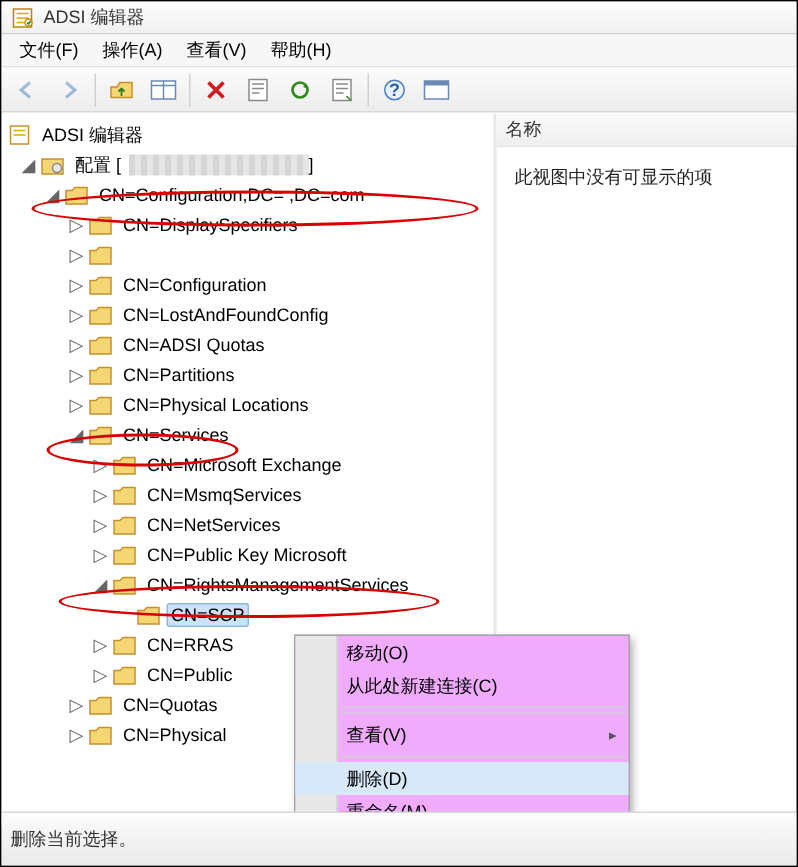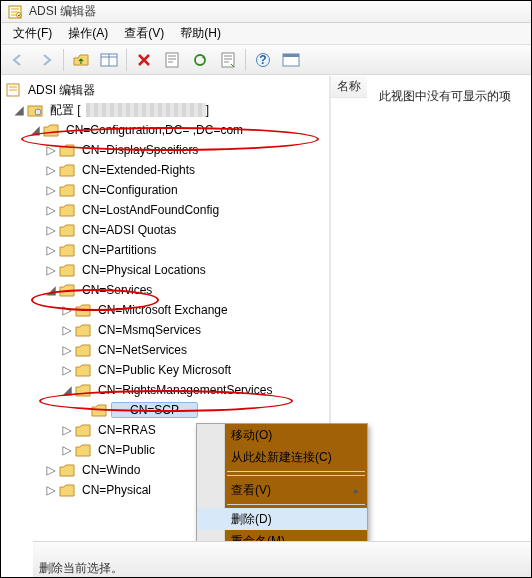--- a/index.html
+++ b/index.html
@@ -13,41 +13,41 @@
   .menubar { height: 22px; display:flex; padding: 0 4px; background:#f7f7f7; border-bottom:1px solid #e0e0e0; }
   .menubar .menu-item { padding: 2px 8px; cursor:default; }
 
   .toolbar { height: 30px; display:flex; align-items:center; gap: 2px; padding: 2px 4px; background:linear-gradient(#fcfcfc,#ececec); border-bottom:1px solid #d8d8d8; }
   .tbtn { width: 26px; height: 24px; display:flex; align-items:center; justify-content:center; border:1px solid transparent; border-radius:2px; cursor:default; }
   .tbtn.disabled { opacity: .45; }
   .tdiv { width:1px; height:22px; background:#d0d0d0; margin:0 2px; }
 
   .content { display:flex; position:absolute; top: 75px; left:0; right:0; bottom: 26px; }
   .tree-pane { width: 330px; background:#fff; border-right:2px solid #e8e8e8; overflow:auto; padding-top:4px; }
-  .right-pane { flex:1; display:flex; flex-direction:row; }
+  .right-pane { flex:1; display:flex; flex-direction:column; }
   .column-header { display:flex; align-items:center; padding: 3px 6px; border-bottom:1px solid #e6e6e6; background:linear-gradient(#fafafa,#efefef); color:#333; height:22px; }
   .right-body { flex:1; padding: 12px; color:#222; }
 
   .tree-node { display:flex; align-items:center; height:20px; white-space:nowrap; }
   .toggle { width:12px; height:12px; margin-right:2px; display:flex; align-items:center; justify-content:center; color:#666; cursor:default; }
   .toggle.empty { visibility:hidden; }
   .folder-icon { width:16px; height:14px; margin-right:4px; display:block; }
   .node-label { padding: 1px 3px; }
-  .node-label.selected { background:#cbe2f9; border:1px solid #8ab9e6; border-radius:2px; padding: 0 18px; }
-
-  .context-menu { position:absolute; left: 195px; top: 422px; width: 172px; background:#a16207; border:1px solid #a5a5a5; box-shadow: 2px 3px 5px rgba(0,0,0,.3); }
+  .node-label.selected { background:#cbe2f9; border:1px solid #8ab9e6; border-radius:2px; padding: 0 2px; }
+
+  .context-menu { position:absolute; left: 195px; top: 422px; width: 224px; background:#f0abfc; border:1px solid #a5a5a5; box-shadow: 2px 3px 5px rgba(0,0,0,.3); }
   .cm-gutter { position:absolute; left:0; top:0; bottom:0; width:28px; background:#e8e8e8; border-right:1px solid #d4d4d4; }
   .cm-item { position:relative; display:flex; align-items:center; height:22px; padding-left:34px; padding-right:12px; cursor:default; }
   .cm-item:hover, .cm-item.hover { background:#d7e8f8; }
   .cm-item.has-sub::after { content:"▸"; position:absolute; right:8px; font-size:10px; color:#555; }
   .cm-sep { height:1px; background:#d0d0d0; margin:3px 2px 3px 30px; }
 
   .circle { position:absolute; border:2px solid #d80000; border-radius:50%; pointer-events:none; }
 
-  .status-bar { position:absolute; bottom:0; left:0; right:0; height:36px; display:flex; align-items:flex-end; padding:0 6px; background:linear-gradient(#fcfcfc,#eaeaea); border-top:1px solid #d8d8d8; color:#333;margin-left:32px; }
+  .status-bar { position:absolute; bottom:0; left:0; right:0; height:36px; display:flex; align-items:center; padding:0 6px; background:linear-gradient(#fcfcfc,#eaeaea); border-top:1px solid #d8d8d8; color:#333; }
 
   svg { display:block; }
 </style>
 </head>
 <body>
 
 <div class="titlebar">
   <span class="app-icon">
     <svg width="16" height="16">
         <rect x="2" y="2" width="12" height="12" fill="#fff" stroke="#b58a00"></rect>
@@ -176,21 +176,20 @@
         </span>
         <span class="node-label">CN=DisplaySpecifiers</span>
       </div>
     <div class="tree-node" style="padding-left:44px;">
         <span class="toggle">▷</span>
         <span class="folder-icon">
           <svg width="16" height="14">
             <path d="M1 4h4l2-2h8v11H1z" fill="#f4d774" stroke="#c6902b"></path>
           </svg>
         </span>
-        <span class="node-label">CN=Extended-Rights</span>
       </div>
     <div class="tree-node" style="padding-left:44px;">
         <span class="toggle">▷</span>
         <span class="folder-icon">
           <svg width="16" height="14">
             <path d="M1 4h4l2-2h8v11H1z" fill="#f4d774" stroke="#c6902b"></path>
           </svg>
         </span>
         <span class="node-label">CN=Configuration</span>
       </div>
@@ -316,21 +315,21 @@
         <span class="node-label">CN=Public</span>
       </div>
 
     <div class="tree-node" style="padding-left:44px;">
         <span class="toggle">▷</span>
         <span class="folder-icon">
           <svg width="16" height="14">
             <path d="M1 4h4l2-2h8v11H1z" fill="#f4d774" stroke="#c6902b"></path>
           </svg>
         </span>
-        <span class="node-label">CN=Windo</span>
+        <span class="node-label">CN=Quotas</span>
       </div>
     <div class="tree-node" style="padding-left:44px;">
         <span class="toggle">▷</span>
         <span class="folder-icon">
           <svg width="16" height="14">
             <path d="M1 4h4l2-2h8v11H1z" fill="#f4d774" stroke="#c6902b"></path>
           </svg>
         </span>
         <span class="node-label">CN=Physical</span>
       </div>

